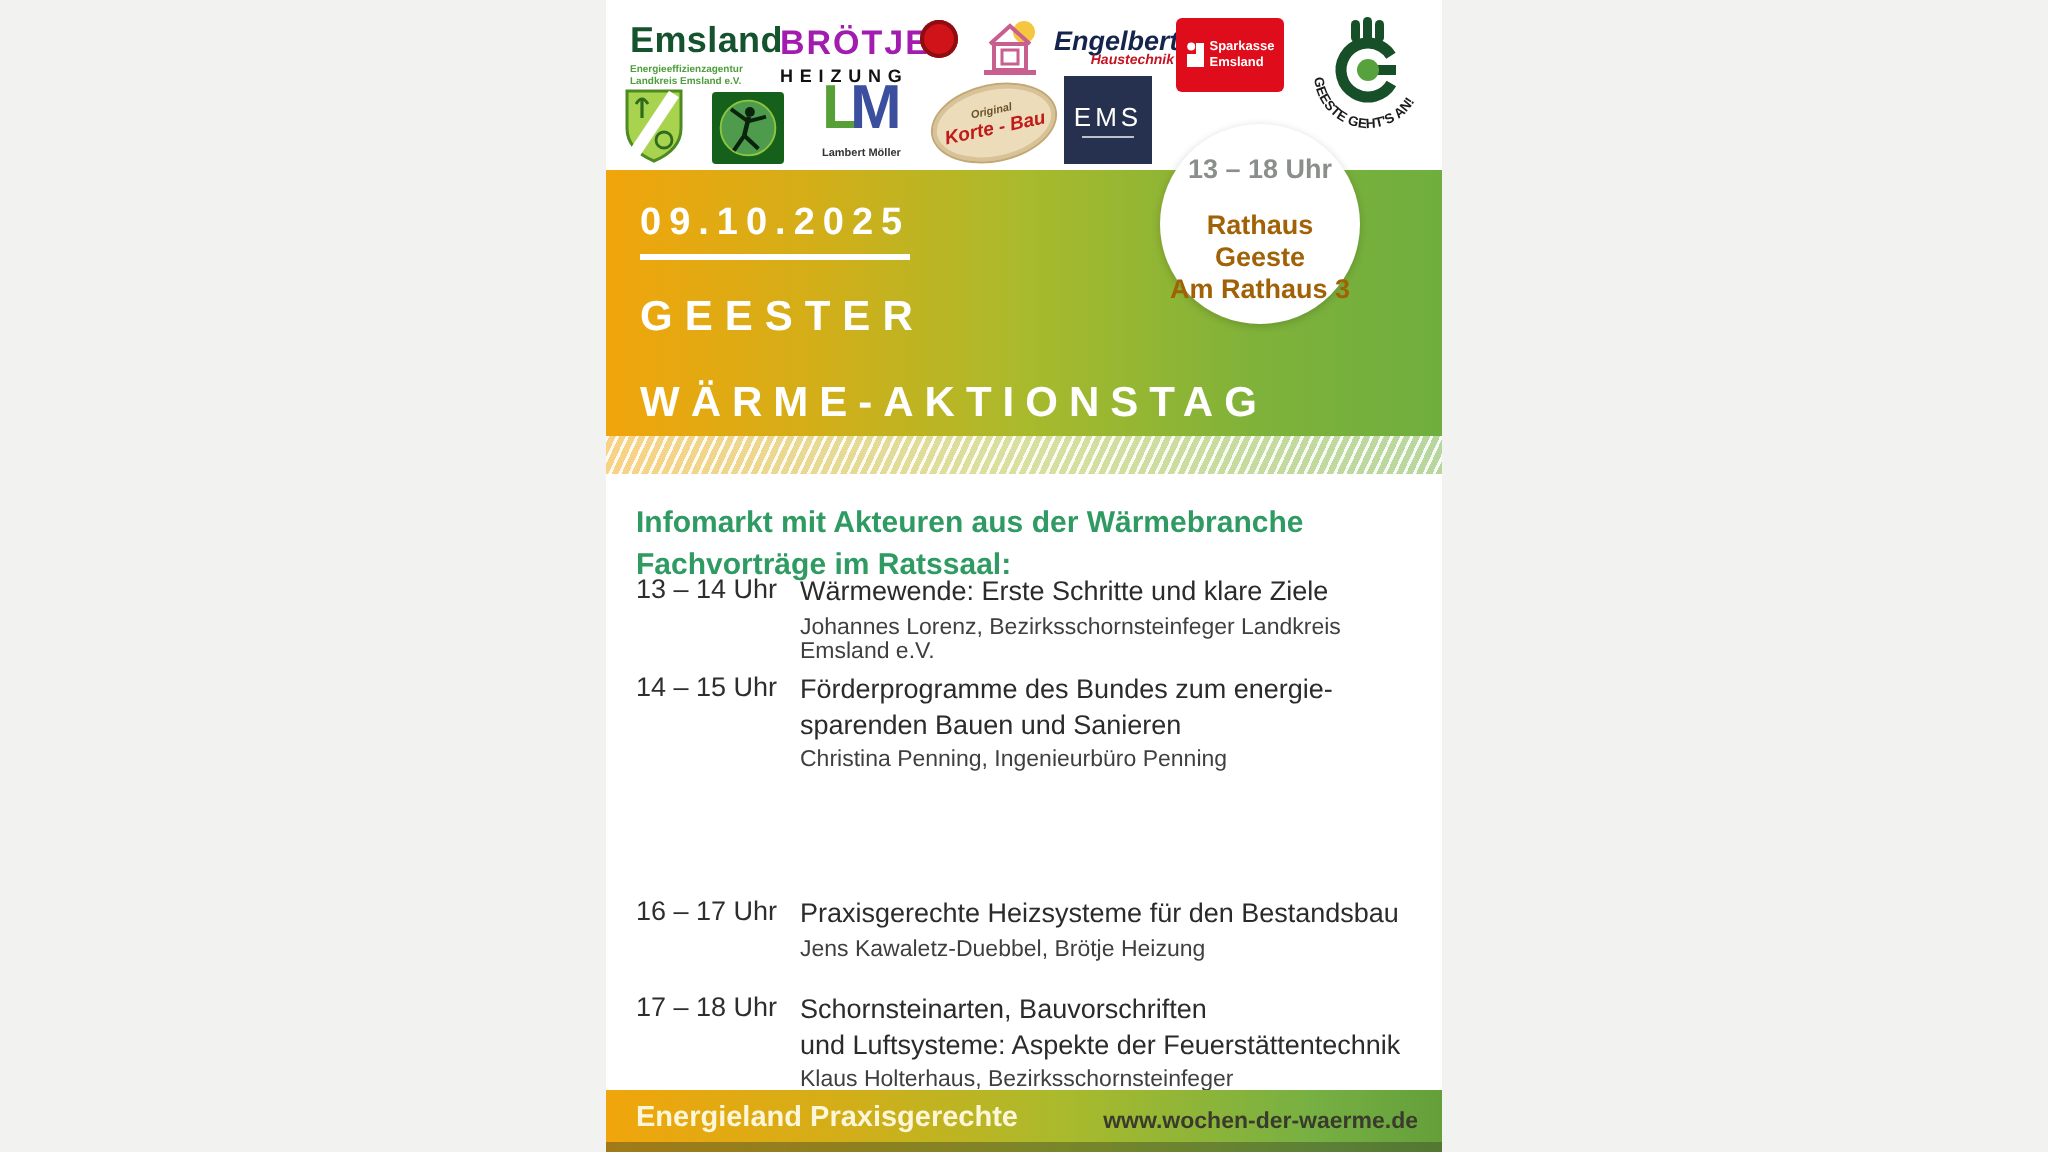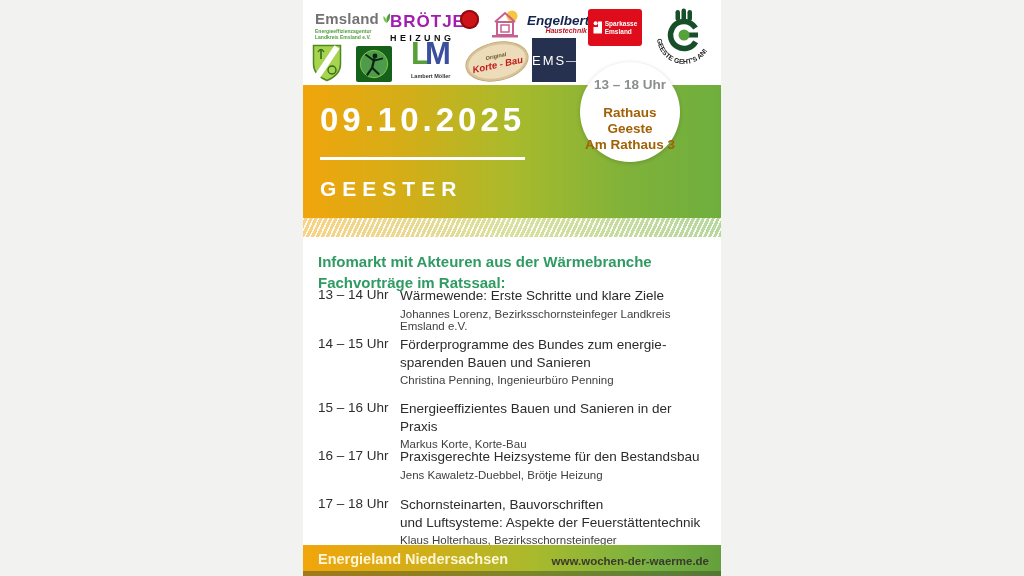--- a/index.html
+++ b/index.html
@@ -8,21 +8,21 @@
   .pre { white-space:pre-line; }
 
   .flyer { position:absolute; left:303px; top:0; width:418px; height:576px; background:#ffffff; }
 
   
   .logos { position:absolute; left:0; top:0; width:418px; height:85px; }
   .logo { position:absolute; }
 
   .emsland { left:12px; top:10px; width:78px; }
   .emsland .name-row { display:flex; align-items:center; gap:2px; }
-  .emsland .name { font-size:15px; font-weight:700; color:#737373; letter-spacing:0.2px;text-align:right; }
+  .emsland .name { font-size:18px; font-weight:700; color:#14532d; letter-spacing:0.2px;text-align:right; }
   .emsland .sub { font-size:5px; line-height:6px; color:#4f9e3c; font-weight:700; margin-top:1px; }
 
   .broetje { left:87px; top:12px; width:92px; }
   .broetje .name { font-size:17px; font-weight:900; color:#a21caf; letter-spacing:1px; }
   .broetje .sub { font-size:9px; font-weight:700; letter-spacing:3.4px; color:#111; margin-top:1px; }
   .broetje .dot { position:absolute; right:3px; top:-2px; width:19px; height:19px; border-radius:50%;
                   background:#cf1318; box-shadow:inset 0 0 0 2px #8e0d10; }
 
   .house { left:188px; top:8px; }
 
@@ -45,30 +45,30 @@
   .lm .m { font-size:31px; font-weight:800; color:#3c4f9e; margin-left:-5px; }
   .lm .nm { font-size:5.5px; font-weight:700; color:#333; margin-top:0px; }
 
   .korte { left:162px; top:42px; width:64px; height:39px; background:#ecdcba; border-radius:50%;
            transform:rotate(-12deg); border:1px solid #c2a873; box-shadow:inset 0 0 0 2px rgba(150,115,55,.25);
            display:flex; flex-direction:column; align-items:center; justify-content:center; }
   .korte .top { font-size:5.5px; font-style:italic; color:#6b5327; font-weight:700; }
   .korte .nm { font-size:9.5px; font-weight:800; font-style:italic; color:#c01a1a; }
 
   .ems { left:229px; top:38px; width:44px; height:44px; background:#26304f;
-         display:flex; flex-direction:row; align-items:center; justify-content:center; }
+         display:flex; flex-direction:column; align-items:center; justify-content:center; }
   .ems .nm { font-size:13px; color:#fff; letter-spacing:2px; font-weight:500; }
   .ems .bar { width:26px; height:1px; background:rgba(255,255,255,.7); margin-top:2px; }
 
   
   .banner { position:absolute; left:0; top:85px; width:418px; height:133px;
             background:linear-gradient(90deg,#f1a50c 0%,#d3ae18 25%,#a9ba2c 50%,#7fb23a 78%,#6fae3e 100%);
             padding:16px 0 0 17px; }
-  .date { display:inline-block; font-size:33px; font-weight:700; color:#fff; letter-spacing:4px;
-          border-bottom:3px solid #fff; padding-bottom:18px; }
+  .date { display:inline-block; font-size:19px; font-weight:700; color:#fff; letter-spacing:4px;
+          border-bottom:3px solid #fff; padding-bottom:4px; }
   .ttl { margin-top:14px; font-size:21px; font-weight:700; color:#fff; letter-spacing:6px; line-height:29px; }
   .ttl2 { letter-spacing:5.5px; }
 
   .hatch { position:absolute; left:0; top:218px; width:418px; height:19px;
            background-image:
              repeating-linear-gradient(115deg, rgba(255,255,255,.9) 0 1.5px, rgba(255,255,255,0) 1.5px 4.5px),
              linear-gradient(90deg, rgba(241,165,12,.5), rgba(169,186,44,.45) 50%, rgba(111,174,62,.5)); }
 
   
   .badge { position:absolute; left:277px; top:62px; width:100px; height:100px; border-radius:50%;
@@ -225,44 +225,37 @@
 
   <div class="row r2">
     <div class="time">14 – 15 Uhr</div>
     <div>
       <div class="title pre">Förderprogramme des Bundes zum energie-
 sparenden Bauen und Sanieren</div>
       <div class="speaker">Christina Penning, Ingenieurbüro Penning</div>
     </div>
   </div>
 
-  <div class="row r3">
-    <div class="time">15 – 16 Uhr</div>
-    <div>
-      <div class="title pre">Energieeffizientes Bauen und Sanieren in der Praxis</div>
-      <div class="speaker">Markus Korte, Korte-Bau</div>
-    </div>
-  </div>
 
   <div class="row r4">
     <div class="time">16 – 17 Uhr</div>
     <div>
       <div class="title pre">Praxisgerechte Heizsysteme für den Bestandsbau</div>
       <div class="speaker">Jens Kawaletz-Duebbel, Brötje Heizung</div>
     </div>
   </div>
 
   <div class="row r5">
     <div class="time">17 – 18 Uhr</div>
     <div>
       <div class="title pre">Schornsteinarten, Bauvorschriften
 und Luftsysteme: Aspekte der Feuerstättentechnik</div>
       <div class="speaker">Klaus Holterhaus, Bezirksschornsteinfeger</div>
     </div>
   </div>
 
   <div class="footer">
-    <div class="brand">Energieland Niedersachsen</div>
+    <div class="brand">Energieland Praxisgerechte</div>
     <div class="url">www.wochen-der-waerme.de</div>
     <div class="edge"></div>
   </div>
 
 </div>
 
 </body></html>

